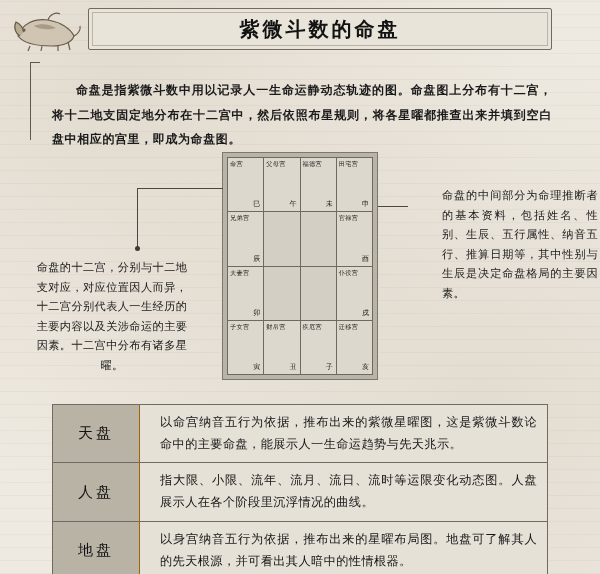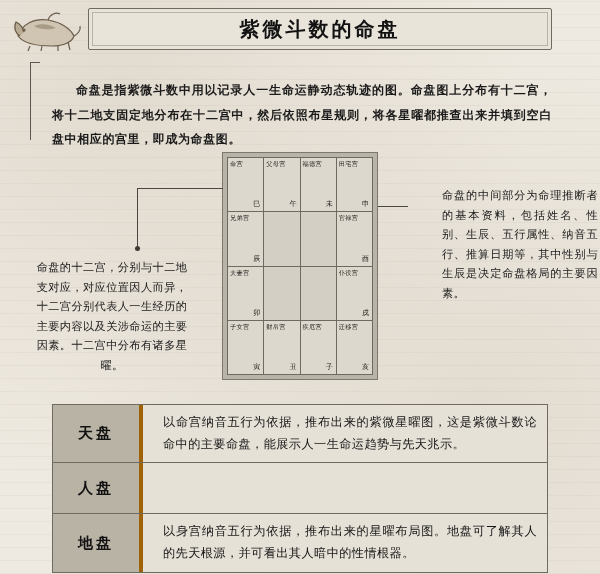--- a/index.html
+++ b/index.html
@@ -175,26 +175,26 @@
     display: flex;
     align-items: stretch;
     border-bottom: 1px solid #6f6a62;
     min-height: 50px;
   }
   .trow:last-child { border-bottom: none; }
   .tlabel {
     width: 86px;
     flex: 0 0 86px;
     background: #b9b3a6;
-    border-right: 4px solid #a16207;
+    border-right: 1px solid #a16207;
     display: flex;
     align-items: center;
     justify-content: center;
     font-size: 15px;
-    font-weight: bold;
+    font-weight: normal;
     letter-spacing: 3px;
     color: #121212;
   }
   .tbody {
     flex: 1;
     padding: 7px 10px 7px 20px;
     font-size: 12.2px;
     line-height: 1.78;
     text-align: justify;
     letter-spacing: 0.4px;
@@ -314,20 +314,21 @@
   <div class="callout callout-left">命盘的十二宫，分别与十二地支对应，对应位置因人而异，十二宫分别代表人一生经历的主要内容以及关涉命运的主要因素。十二宫中分布有诸多星曜。</div>
   <div class="callout callout-right">命盘的中间部分为命理推断者的基本资料，包括姓名、性别、生辰、五行属性、纳音五行、推算日期等，其中性别与生辰是决定命盘格局的主要因素。</div>
 
   <div class="table">
     <div class="trow">
       <div class="tlabel">天盘</div>
       <div class="tbody">以命宫纳音五行为依据，推布出来的紫微星曜图，这是紫微斗数论命中的主要命盘，能展示人一生命运趋势与先天兆示。</div>
     </div>
     <div class="trow">
       <div class="tlabel">人盘</div>
+      <div class="tbody">指大限、小限、流年、流月、流日、流时等运限变化动态图。人盘展示人在各个阶段里沉浮情况的曲线。</div>
     </div>
     <div class="trow">
       <div class="tlabel">地盘</div>
       <div class="tbody">以身宫纳音五行为依据，推布出来的星曜布局图。地盘可了解其人的先天根源，并可看出其人暗中的性情根器。</div>
     </div>
   </div>
 
 </div>
 
 </body></html>

